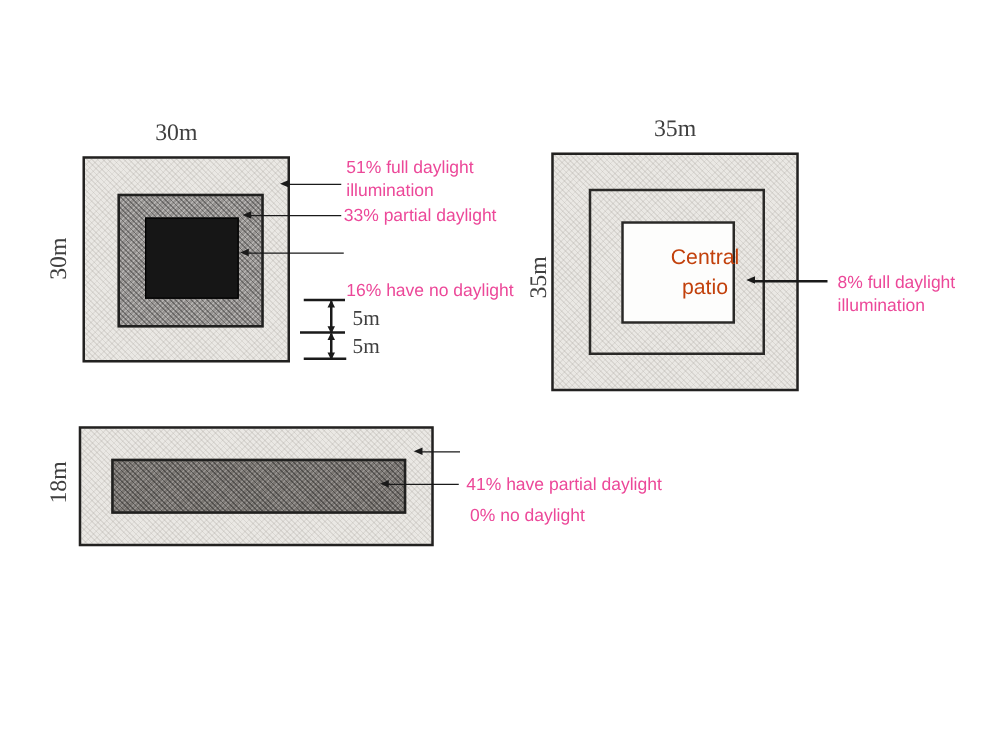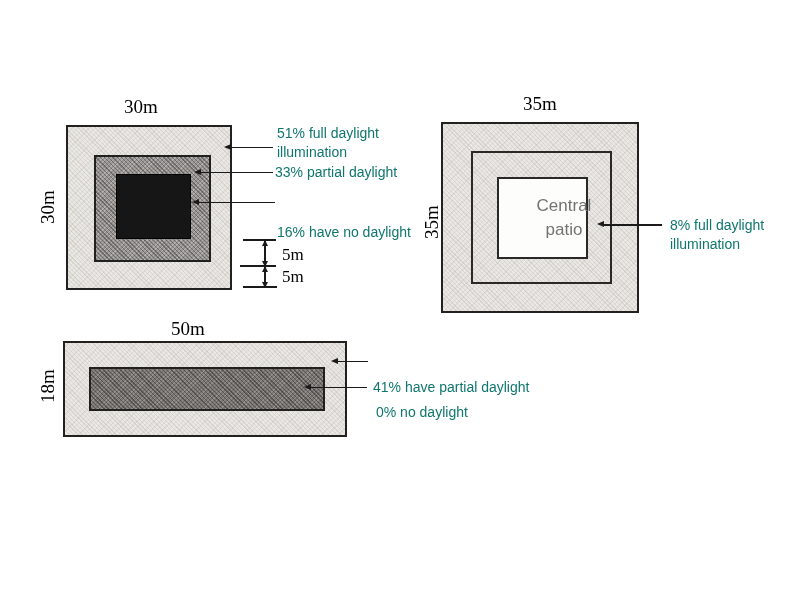--- a/index.html
+++ b/index.html
@@ -38,31 +38,31 @@
       repeating-linear-gradient(-45deg, rgba(255,255,255,.20) 0 1px, transparent 1px 3px);
     border:2px solid #20201f;
   }
   .zone.outline{background:transparent;border:2px solid #2a2927;}
   .zone.white{background:#fdfdfc;border:2px solid #2a2927;display:flex;flex-direction:column;align-items:center;justify-content:center;}
 
   
   .dim{
     position:absolute;
     font-family:"Liberation Serif","DejaVu Serif",serif;
-    font-size:19px;color:#000000;
+    font-size:19px;color:#404040;
     text-align:center;white-space:nowrap;
   }
   .dim.rot{display:flex;align-items:center;justify-content:center;transform:rotate(-90deg);}
   .dim.small{font-size:17px;}
   .ann{
     position:absolute;
-    font-size:14px;line-height:19px;color:#0f766e;
+    font-size:14px;line-height:19px;color:#ec4899;
     white-space:nowrap;
   }
-  .patio-text{font-size:17px;line-height:24px;color:#737373;text-align:center;margin-left:43px;}
+  .patio-text{font-size:17px;line-height:24px;color:#c2410c;text-align:center;margin-left:43px;}
 
   
   .leader{position:absolute;height:1.5px;background:#1a1a1a;}
   .arrow-left{
     position:absolute;width:0;height:0;
     border-top:3.5px solid transparent;
     border-bottom:3.5px solid transparent;
     border-right:7px solid #1a1a1a;
   }
   .hline{position:absolute;height:1.5px;background:#1a1a1a;}
@@ -127,21 +127,20 @@
     </div>
   </div>
 
   <div class="arrow-left" style="left:597px;top:221px;"></div>
   <div class="leader" style="left:603px;top:224px;width:59px;"></div>
   <div class="ann" style="left:670px;top:216px;">
     <span>8% full daylight</span><br>
     <span>illumination</span>
   </div>
 
-  <div class="dim" style="left:63px;top:318px;width:250px;">50m</div>
   <div class="dim rot" style="left:28px;top:366px;width:40px;height:40px;">18m</div>
 
   <div class="zone light" style="left:63px;top:341px;width:284px;height:96px;"></div>
   <div class="zone bar" style="left:89px;top:367px;width:236px;height:44px;"></div>
 
   <div class="arrow-left" style="left:331px;top:357.5px;"></div>
   <div class="leader" style="left:337px;top:360.5px;width:31px;"></div>
 
   <div class="arrow-left" style="left:304px;top:383.5px;"></div>
   <div class="leader" style="left:310px;top:386.5px;width:57px;"></div>

